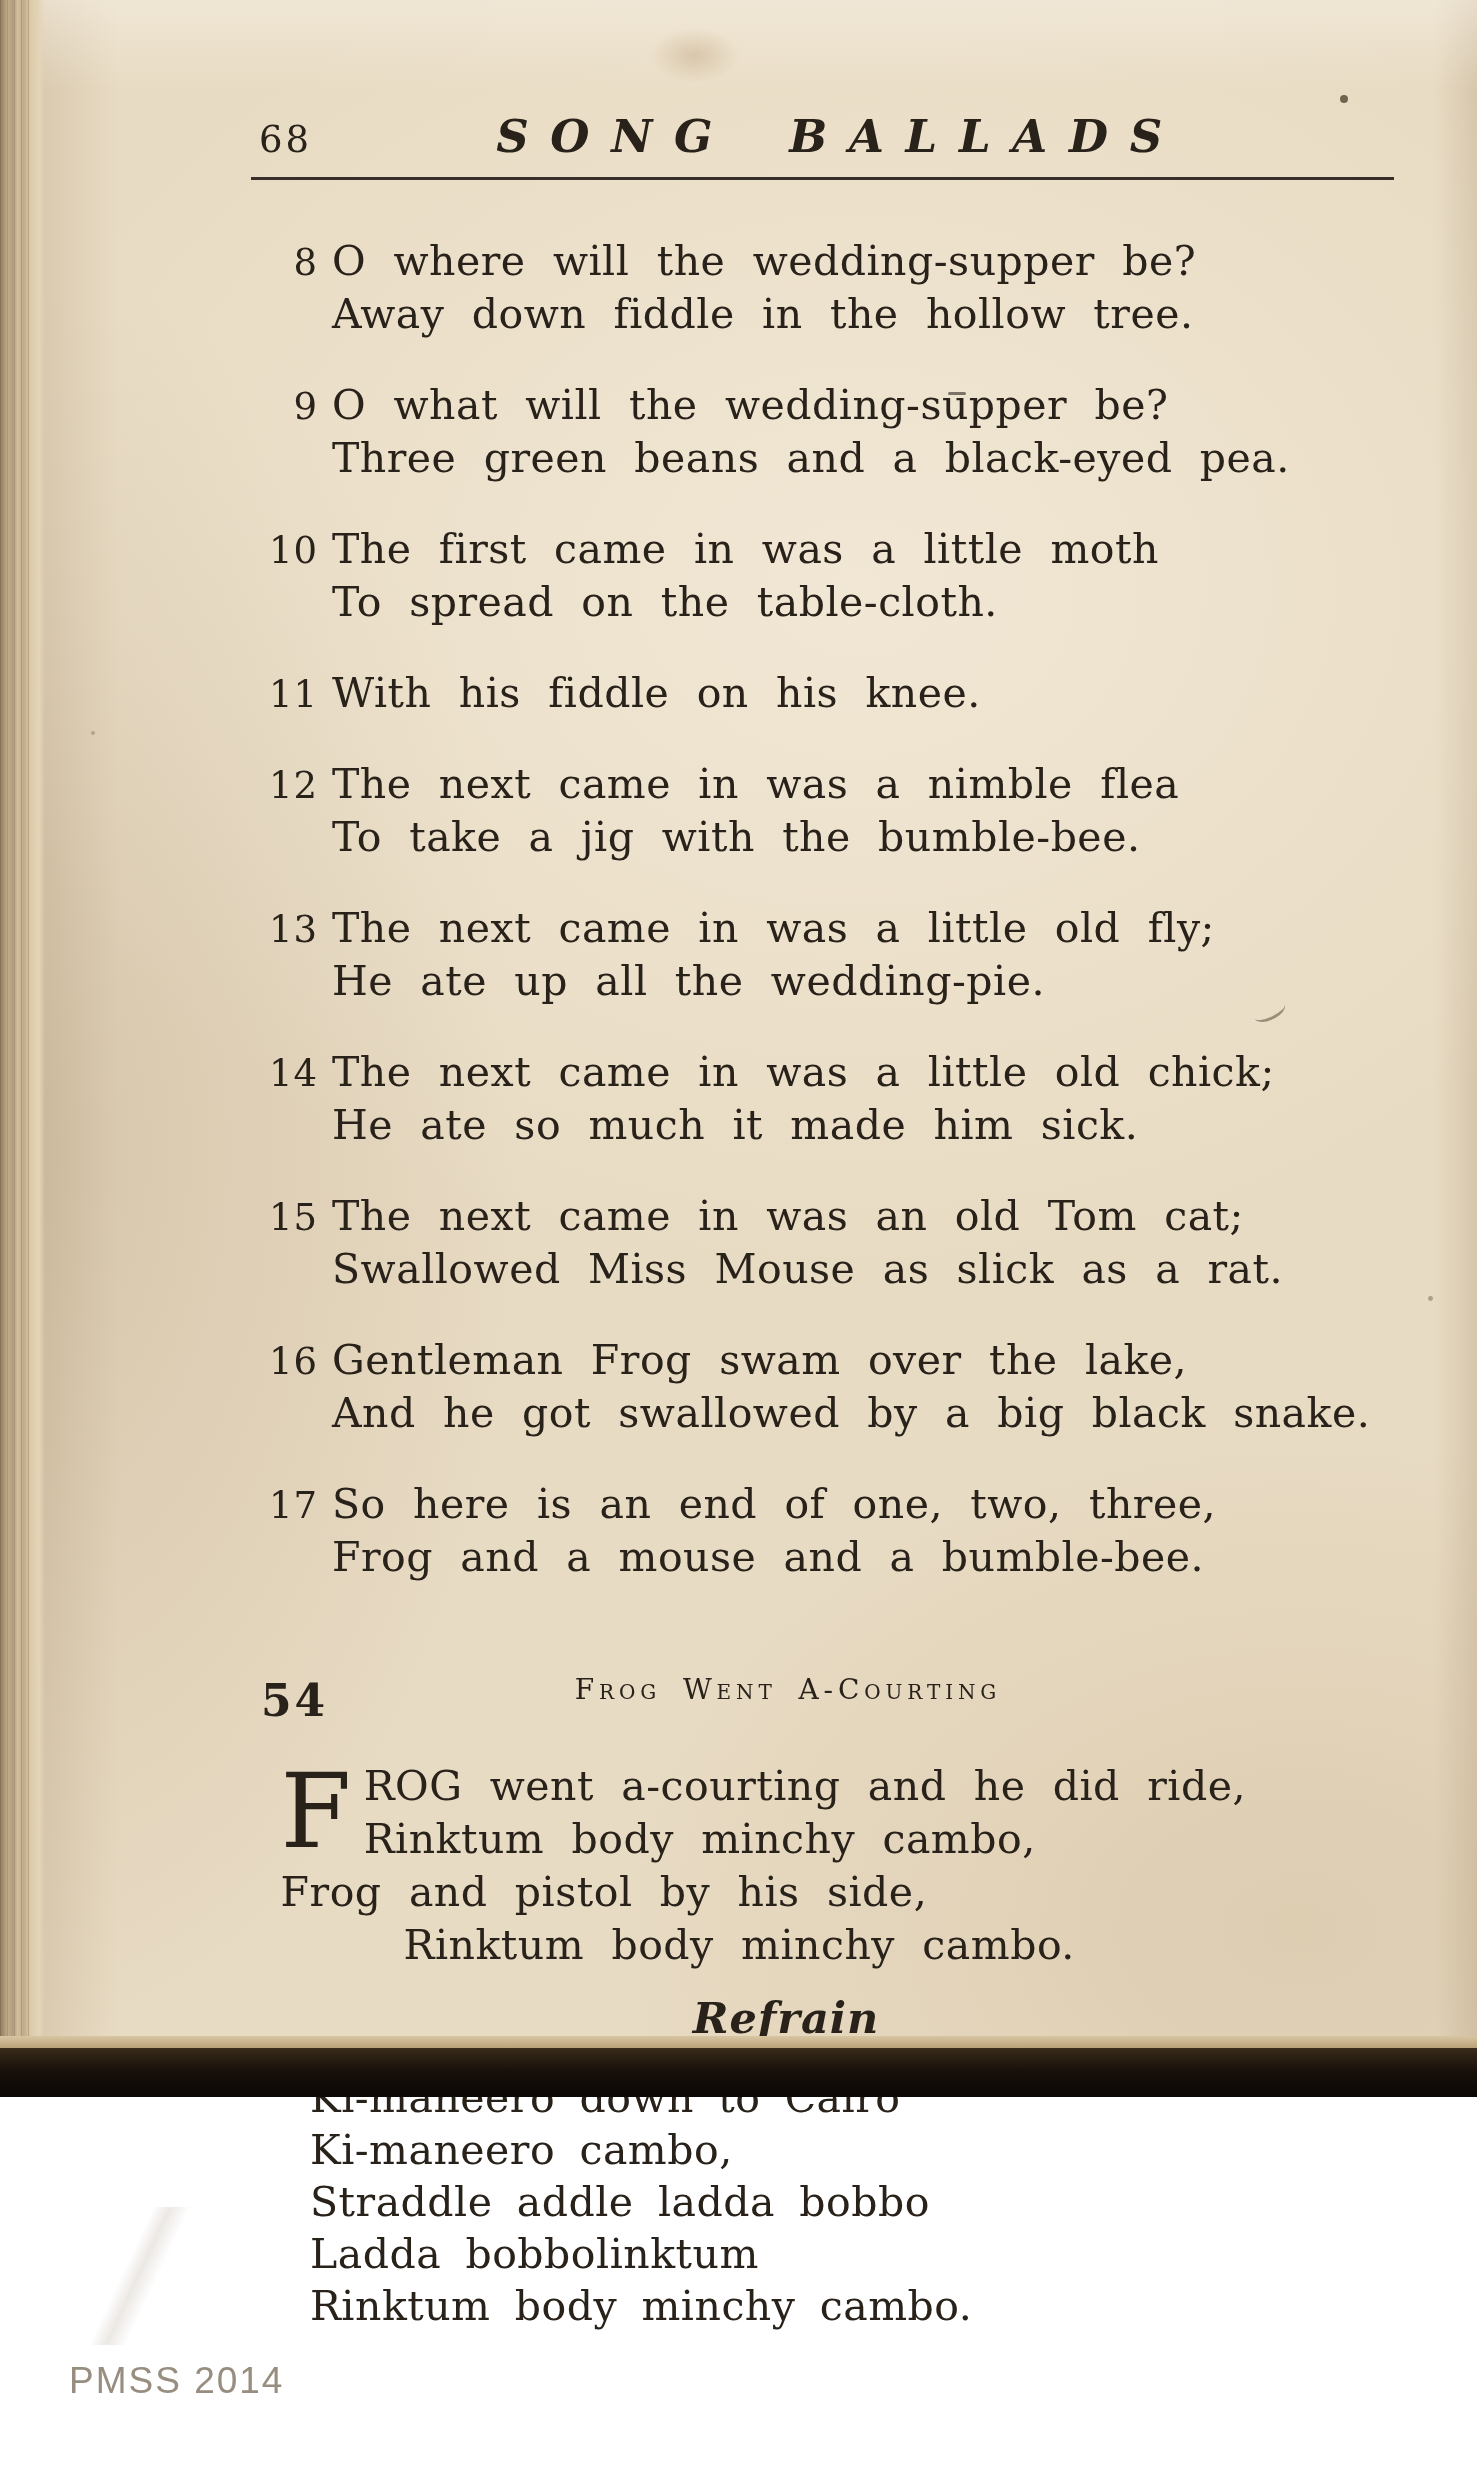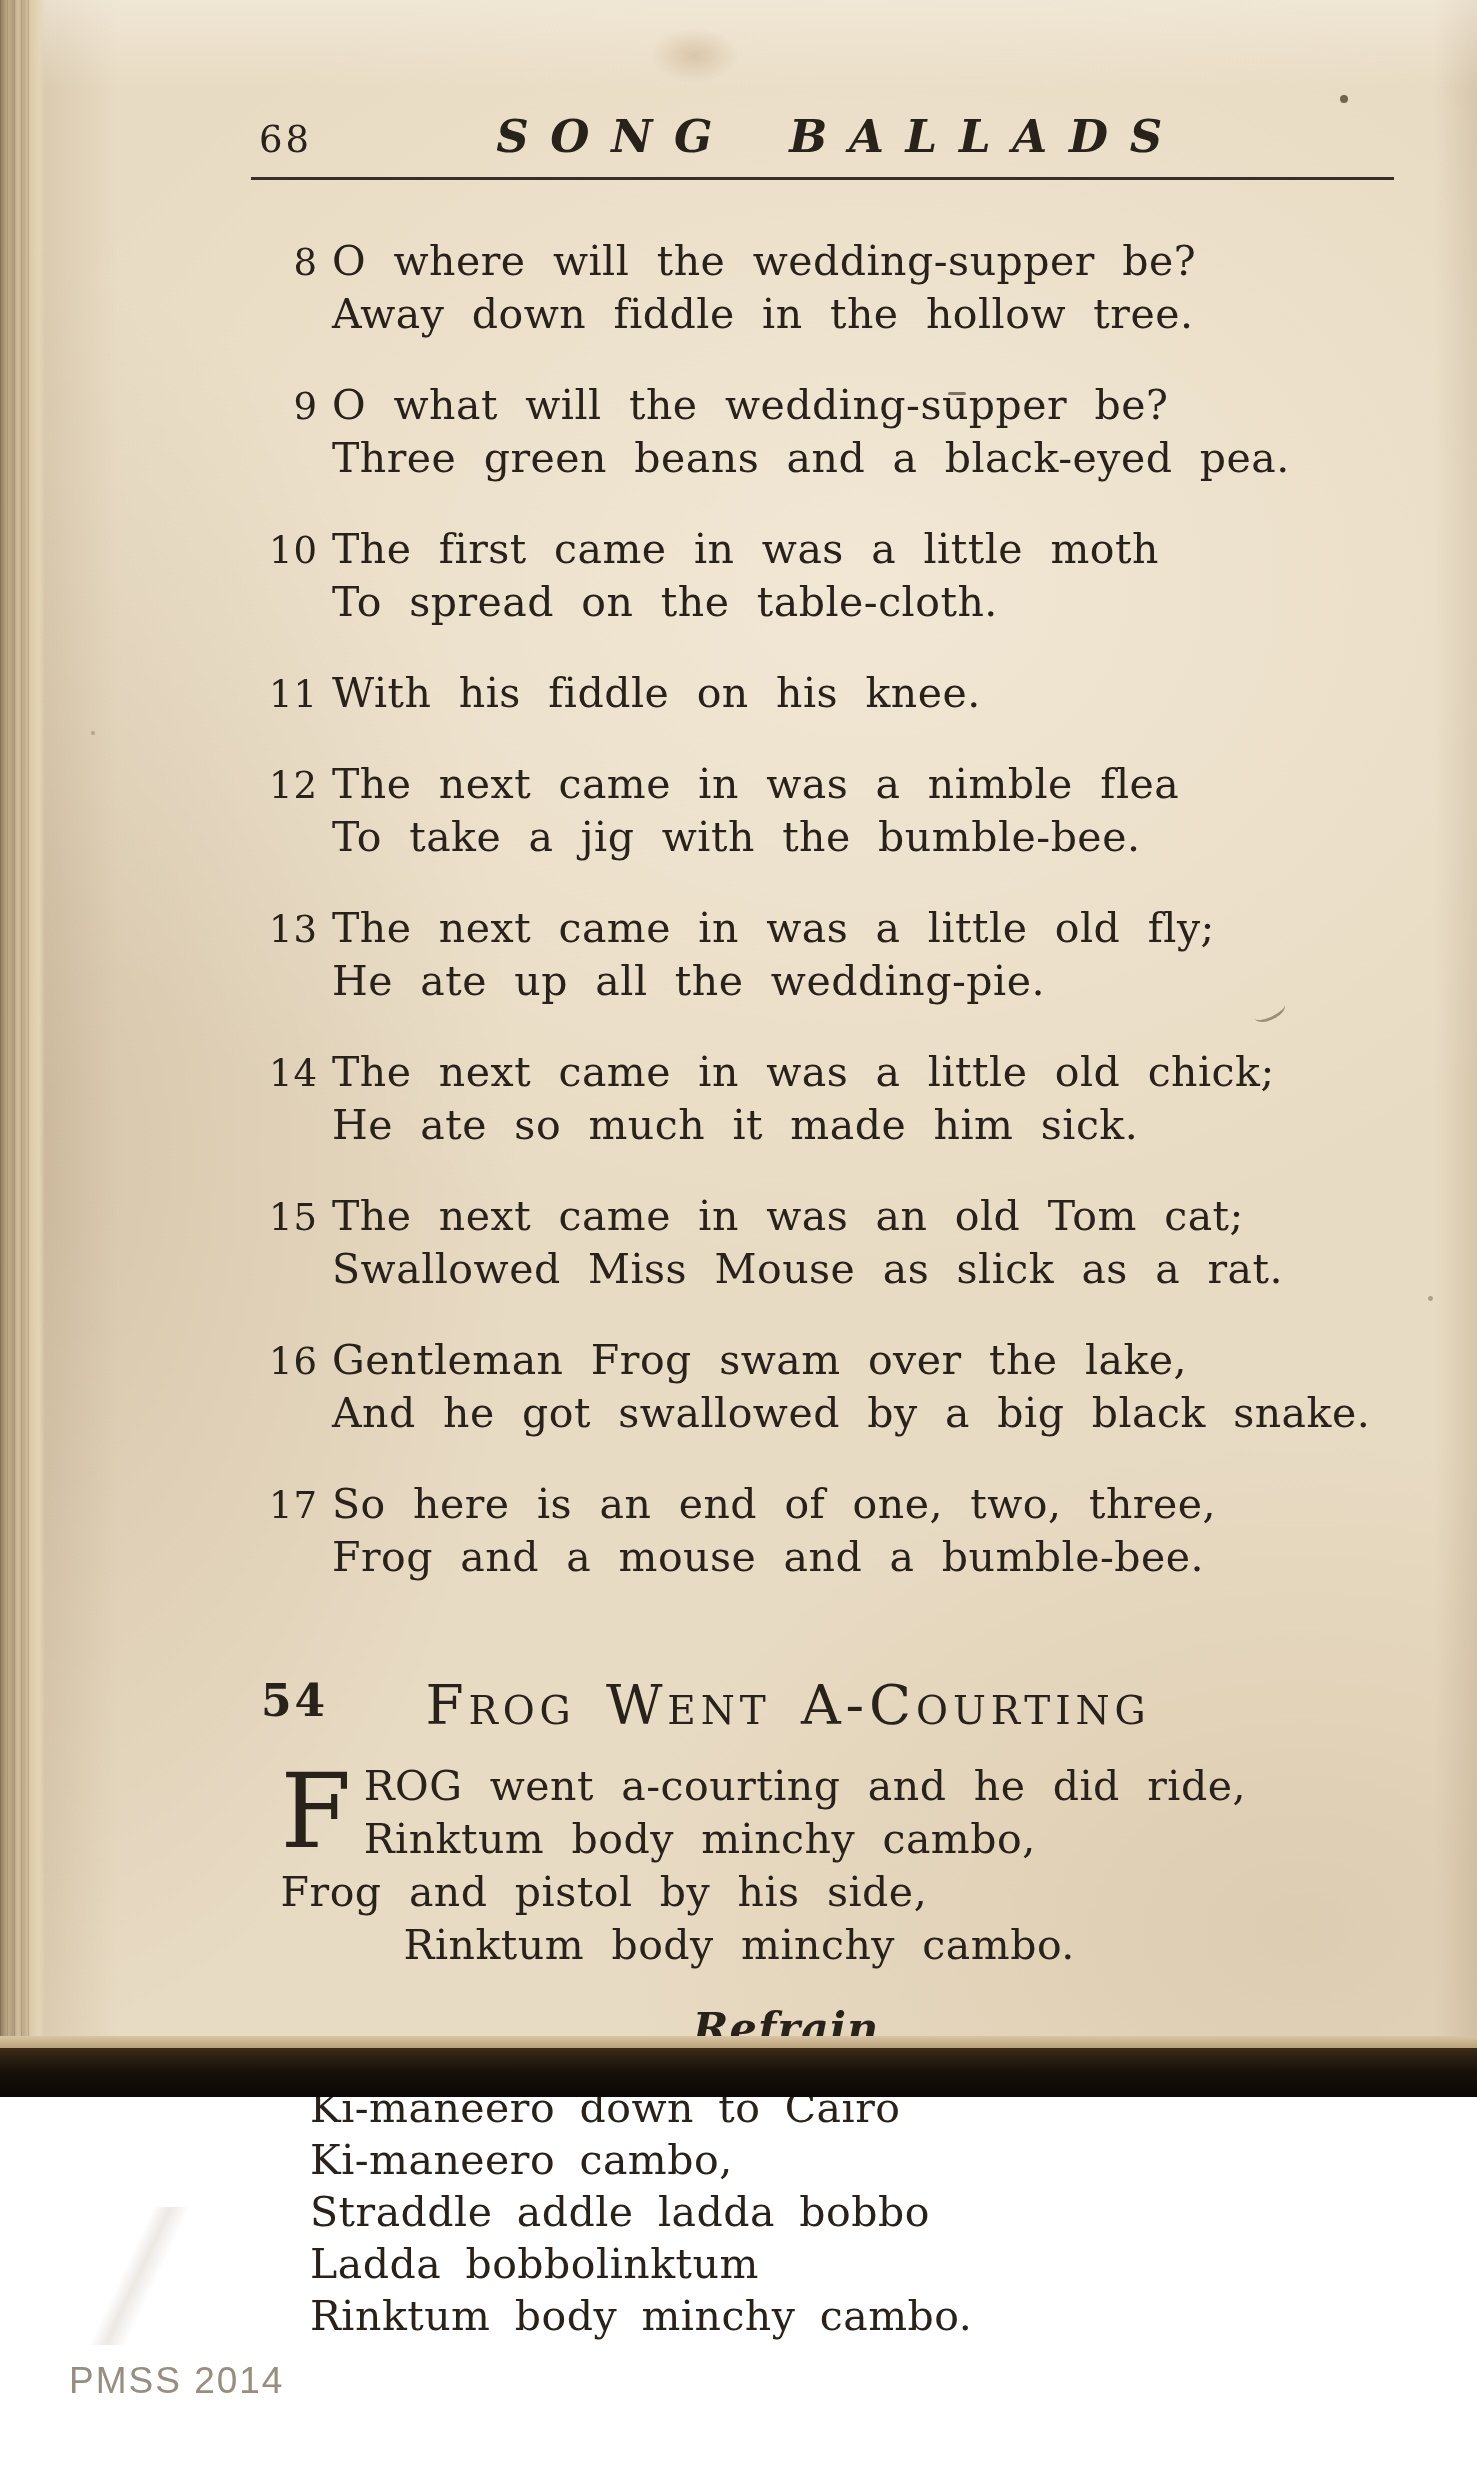--- a/index.html
+++ b/index.html
@@ -70,31 +70,31 @@
 
   .verses { display:flow-root; margin-top:55px; }
   .verse { position:relative; padding-left:81px; margin-bottom:38px;
     font-size:41px; line-height:53px; word-spacing:13.8px; letter-spacing:0.5px; }
   .vnum { position:absolute; left:0; top:1px; width:67px; text-align:right; font-size:37px; letter-spacing:1px; }
   .vline { white-space:nowrap; }
 
   .song-heading { position:relative; margin-top:51px; height:55px; }
   .song-number { position:absolute; left:9.9px; top:2px; font-size:44px; font-weight:700; letter-spacing:3px; }
   .song-title { text-align:center; padding-right:69px; font-variant:small-caps;
-    font-size:55px; letter-spacing:4.9px; word-spacing:7.9px; white-space:nowrap; }
+    font-size:28px; letter-spacing:4.9px; word-spacing:7.9px; white-space:nowrap; }
 
   .song-verse { display:flow-root; margin-top:32.5px; padding-left:29.6px;
     font-size:41px; line-height:53px; word-spacing:13.8px; letter-spacing:0.5px; }
   .drop-cap { float:left; font-size:102px; line-height:99px; height:102px;
     margin-top:2px; padding-right:11.8px; font-weight:400; }
   .sv-line { white-space:nowrap; }
   .sv-line.indent1 { padding-left:51px; }
   .sv-line.indent2 { padding-left:123px; }
 
-  .refrain-label { margin-top:31px; text-align:center; padding-right:73px;
+  .refrain-label { margin-top:21px; text-align:center; padding-right:73px;
     font-size:43px; font-style:italic; font-weight:700; letter-spacing:1px; }
 
   .refrain { margin-top:28.6px; padding-left:59px;
     font-size:41px; line-height:52px; word-spacing:10.8px; letter-spacing:0.5px; }
   .refrain .rline { white-space:nowrap; }
 
   .watermark { position:absolute; left:69px; top:2360px;
     font-family:"Liberation Sans", sans-serif; font-size:37px;
     letter-spacing:2px; color:rgba(145,136,121,.95); }
 </style>

